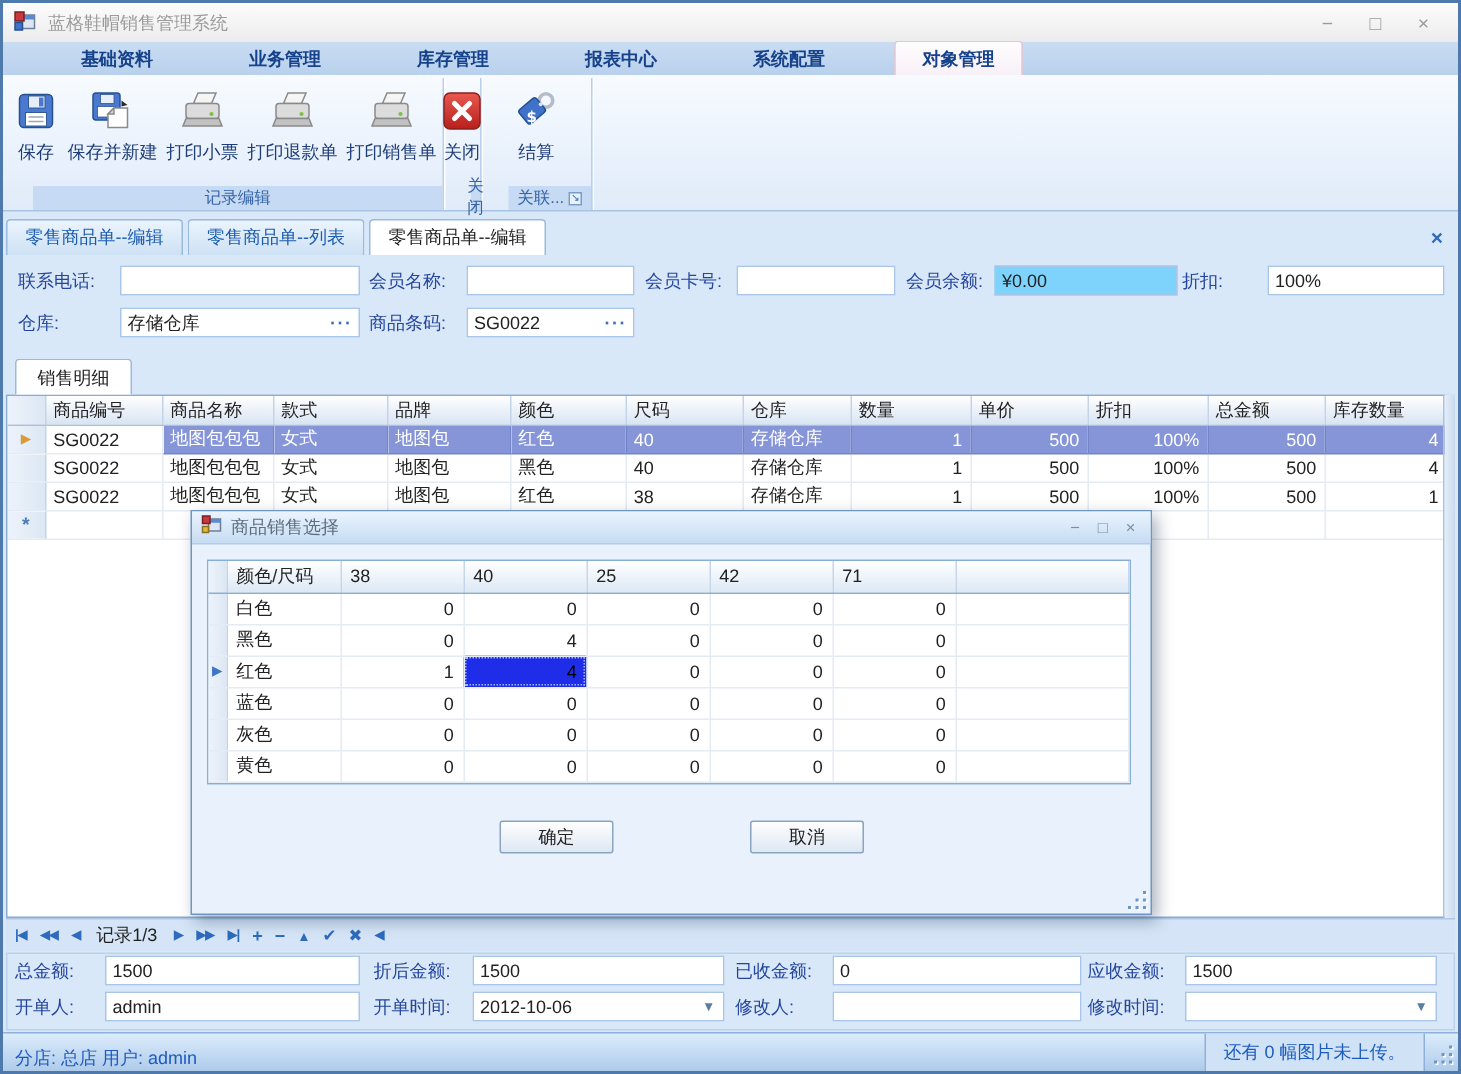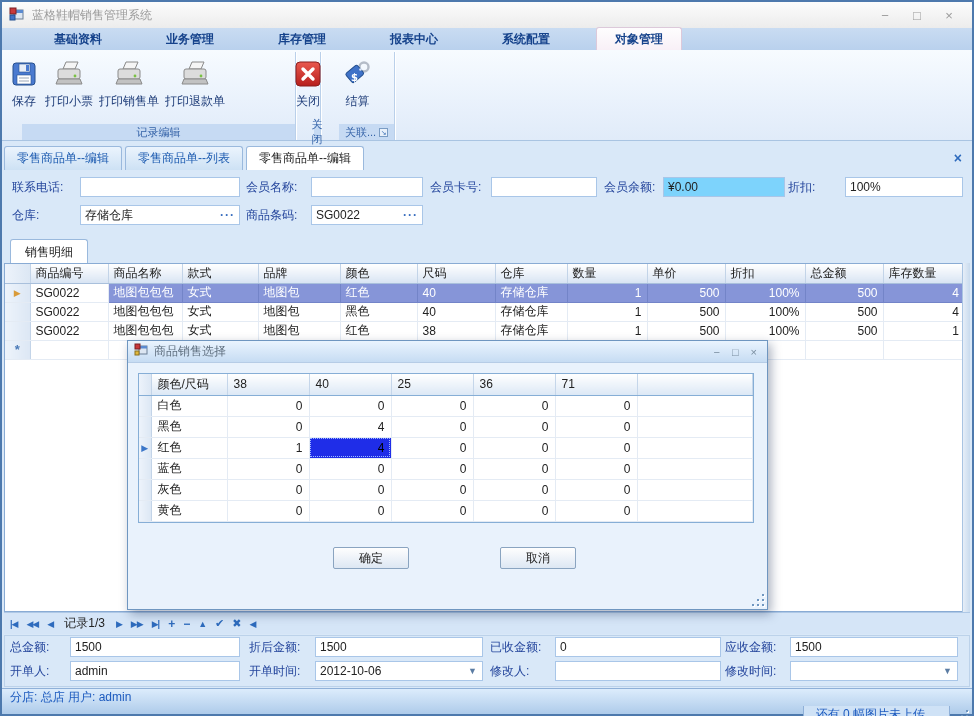--- a/index.html
+++ b/index.html
@@ -84,21 +84,21 @@
   .nico { color:#2e6bbd; font-size:9px; font-weight:bold; letter-spacing:-1px; cursor:default; }
   .navlabel { color:#222; font-size:12px; margin:0 2px; }
 
   
   .ffsect { position:absolute; top:633px; left:2px; right:2px; height:52px; background:#d9e8f8;
     border:1px solid #bcd2ea; }
 
   
   .statusbar { position:absolute; bottom:0; left:0; right:0; height:26px;
     background:linear-gradient(#dcecfc,#aecbea); border-top:1px solid #8fb0d8;
-    display:flex; align-items:flex-start; padding:0 4px 0 8px; color:var(--status-text,#1d5bbf);flex-direction:column; }
+    display:flex; align-items:flex-end; padding:0 4px 0 8px; color:var(--status-text,#1d5bbf); }
   .sright { margin-left:auto; display:flex; align-items:center; height:100%; }
   .sbox { border-left:1px solid #8fb0d8; border-right:1px solid #8fb0d8; background:#cfe2f6;
     height:100%; display:flex; align-items:center; padding:0 12px; color:#1d5bbf; }
   .grip { width:14px; height:14px; margin-left:4px; position:relative; }
   .grip i { position:absolute; width:2px; height:2px; background:#6f96c0; box-shadow:1px 1px 0 #fff; }
 
   
   .dialog { position:absolute; left:125px; top:338px; width:641px; height:270px; border:1px solid #6f96c0;
     background:#e9f2fc; box-shadow:3px 4px 10px rgba(10,30,70,.35); z-index:10; }
   .dtitle { height:22px; background:linear-gradient(#eaf4fe,#c6dcf3); border-bottom:1px solid #b6cce6;
@@ -166,49 +166,62 @@
               <rect x="8" y="16" width="14" height="9" fill="#ffffff" stroke="#27508f" stroke-width="0.6"></rect>
               <line x1="10" y1="19" x2="20" y2="19" stroke="#9aa7b8"></line>
               <line x1="10" y1="22" x2="20" y2="22" stroke="#9aa7b8"></line>
             </svg>
           </span>
           <span class="rlabel">保存</span>
         </div>
         <div class="rbtn">
           <span class="ricon">
             <svg width="32" height="30" viewBox="0 0 32 30">
-              <polygon points="10,10 22,10 25,3 13,3" fill="#f5f5f5" stroke="#8a8a8a"></polygon>
-              <rect x="5" y="10" width="22" height="10" rx="2" fill="#dcdcdc" stroke="#8a8a8a"></rect>
-              <polygon points="5,20 27,20 29,25 3,25" fill="#c2c2c2" stroke="#8a8a8a"></polygon>
-              <circle cx="22" cy="17" r="1.4" fill="#7ac143"></circle>
-            </svg>
-          </span>
-          <span class="rlabel">打印小票</span>
+              <rect x="3" y="3" width="18" height="18" rx="2" fill="#4a7ad0" stroke="#27508f"></rect>
+              <rect x="8" y="4" width="9" height="6" fill="#e8eef8" stroke="#27508f" stroke-width="0.5"></rect>
+              <rect x="6" y="12" width="12" height="7" fill="#ffffff" stroke="#27508f" stroke-width="0.5"></rect>
+              <path d="M17 13 h9 v13 h-13 v-9 z" fill="#ffffff" stroke="#8a8a8a"></path>
+              <path d="M17 13 v4 h-4 z" fill="#d8d8d8" stroke="#8a8a8a"></path>
+              <path d="M22 8 l4 3 -4 1 z" fill="#2a2a2a"></path>
+            </svg>
+          </span>
+          <span class="rlabel">保存并新建</span>
         </div>
         <div class="rbtn">
           <span class="ricon">
             <svg width="32" height="30" viewBox="0 0 32 30">
               <polygon points="10,10 22,10 25,3 13,3" fill="#f5f5f5" stroke="#8a8a8a"></polygon>
               <rect x="5" y="10" width="22" height="10" rx="2" fill="#dcdcdc" stroke="#8a8a8a"></rect>
               <polygon points="5,20 27,20 29,25 3,25" fill="#c2c2c2" stroke="#8a8a8a"></polygon>
               <circle cx="22" cy="17" r="1.4" fill="#7ac143"></circle>
             </svg>
           </span>
-          <span class="rlabel">打印销售单</span>
+          <span class="rlabel">打印小票</span>
         </div>
         <div class="rbtn">
           <span class="ricon">
             <svg width="32" height="30" viewBox="0 0 32 30">
               <polygon points="10,10 22,10 25,3 13,3" fill="#f5f5f5" stroke="#8a8a8a"></polygon>
               <rect x="5" y="10" width="22" height="10" rx="2" fill="#dcdcdc" stroke="#8a8a8a"></rect>
               <polygon points="5,20 27,20 29,25 3,25" fill="#c2c2c2" stroke="#8a8a8a"></polygon>
               <circle cx="22" cy="17" r="1.4" fill="#7ac143"></circle>
             </svg>
           </span>
           <span class="rlabel">打印退款单</span>
+        </div>
+        <div class="rbtn">
+          <span class="ricon">
+            <svg width="32" height="30" viewBox="0 0 32 30">
+              <polygon points="10,10 22,10 25,3 13,3" fill="#f5f5f5" stroke="#8a8a8a"></polygon>
+              <rect x="5" y="10" width="22" height="10" rx="2" fill="#dcdcdc" stroke="#8a8a8a"></rect>
+              <polygon points="5,20 27,20 29,25 3,25" fill="#c2c2c2" stroke="#8a8a8a"></polygon>
+              <circle cx="22" cy="17" r="1.4" fill="#7ac143"></circle>
+            </svg>
+          </span>
+          <span class="rlabel">打印销售单</span>
         </div>
       </div>
       <div class="gcap">
         <span>记录编辑</span>
       </div>
     </div>
 
     <div class="rgroup" style="width:25px">
       <div class="rbtns" style="justify-content:center">
         <div class="rbtn">
@@ -486,21 +499,21 @@
             <col style="width: 82px;">
             <col>
           </colgroup>
           <thead>
             <tr>
               <th class="ind"></th>
               <th>颜色/尺码</th>
               <th>38</th>
               <th>40</th>
               <th>25</th>
-              <th>36</th>
+              <th>42</th>
               <th>71</th>
               <th></th>
             </tr>
           </thead>
           <tbody>
             <tr>
               <td class="ind"></td>
               <td>白色</td>
               <td class="num">0</td>
               <td class="num">0</td>

